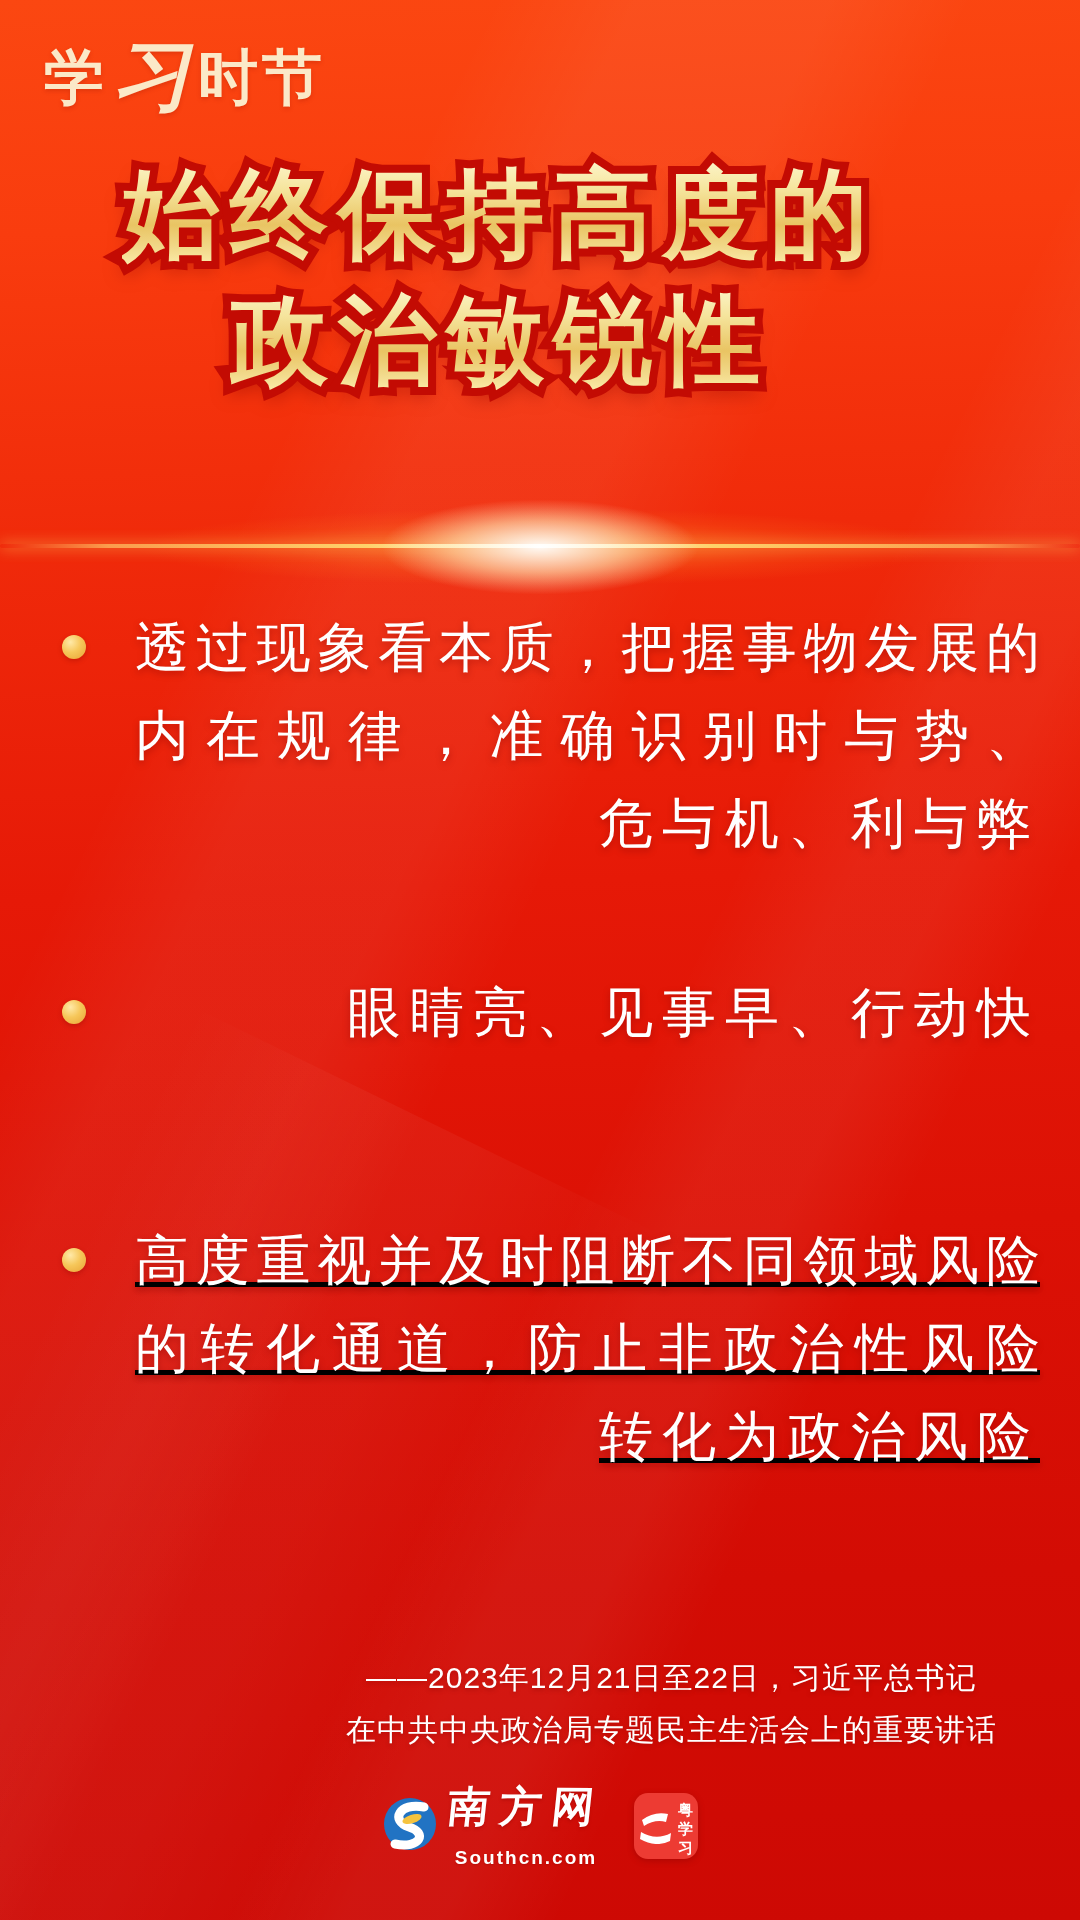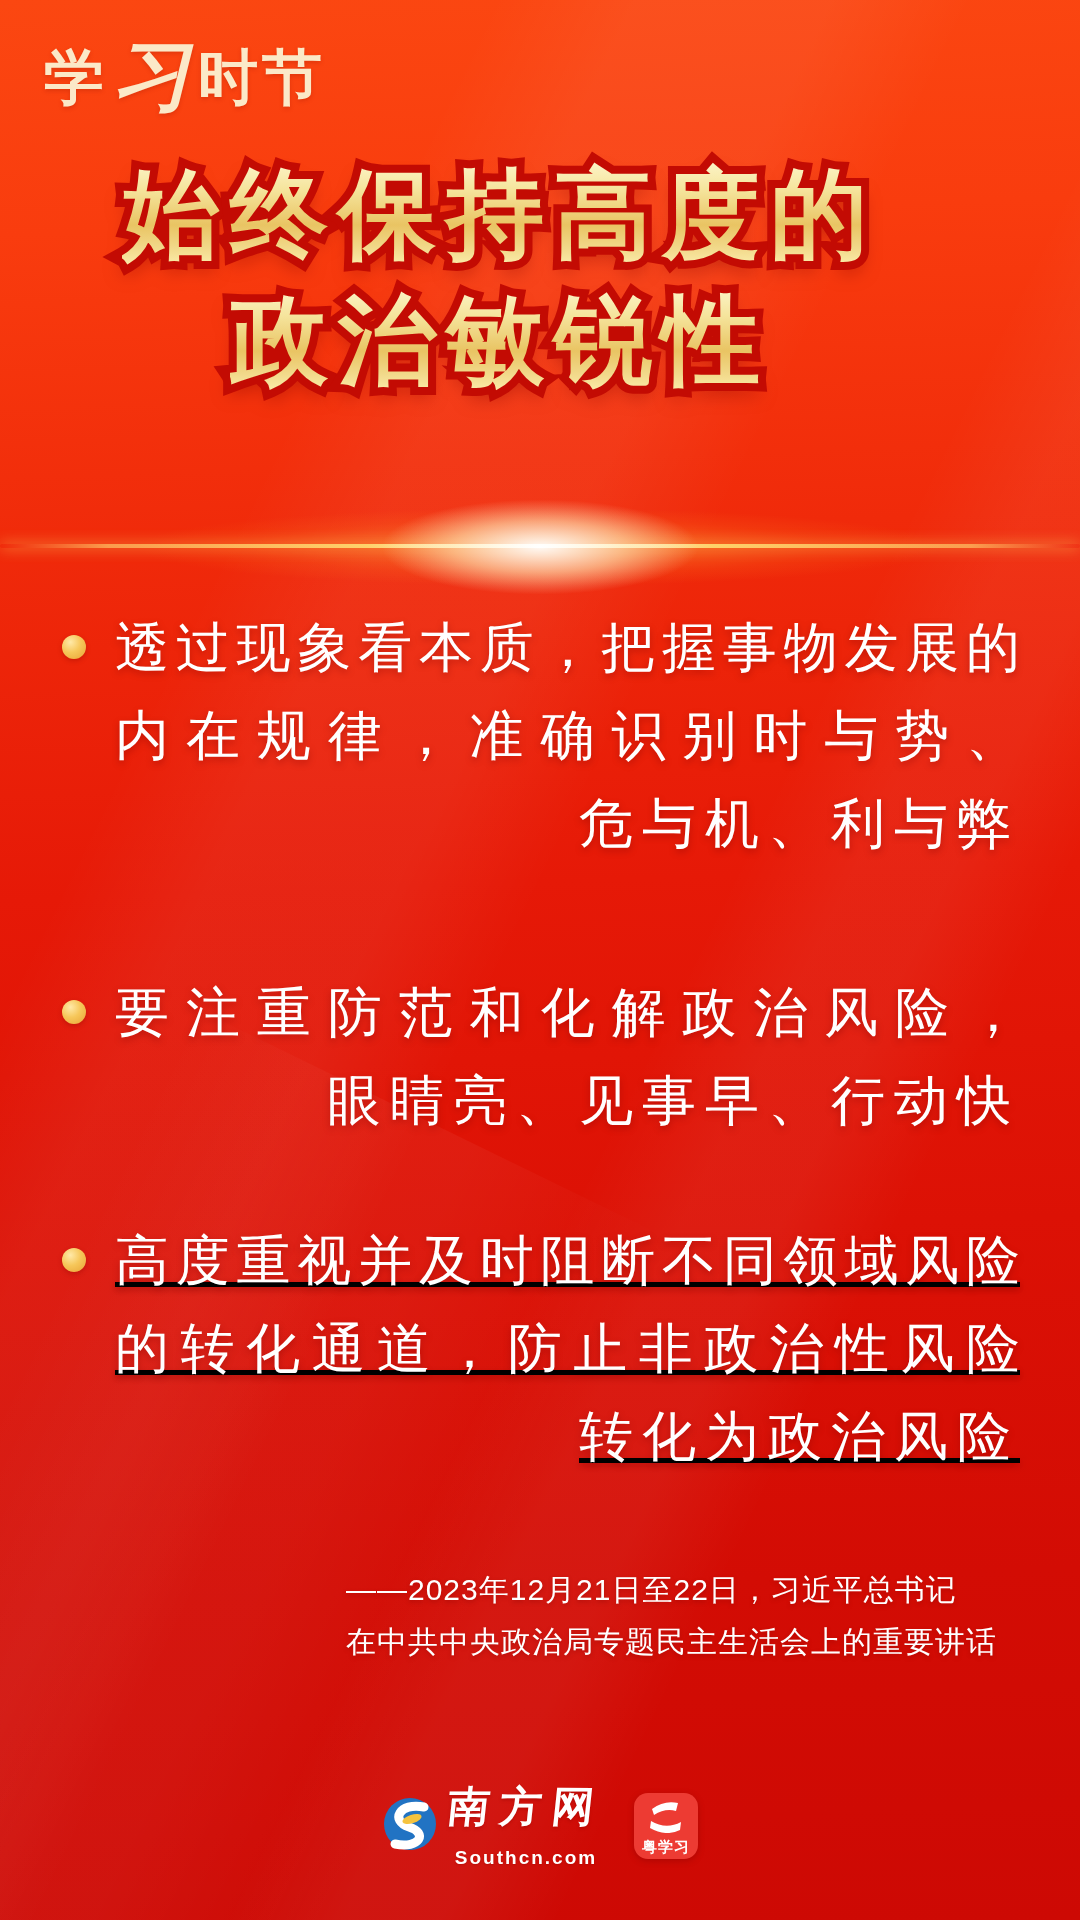--- a/index.html
+++ b/index.html
@@ -63,54 +63,54 @@
     width:320px;height:96px;
     background:radial-gradient(ellipse,rgba(255,255,255,.95) 0%,rgba(255,242,200,.55) 38%,rgba(255,242,200,0) 70%);}
 
   
   .bullet{position:absolute;left:62px;width:958px;}
   .bullet .dot{
     position:absolute;left:0;top:32px;width:24px;height:24px;border-radius:50%;
     background:radial-gradient(circle at 35% 30%,#ffe9a8 0%,#f6c75a 45%,#e8a335 100%);
     box-shadow:0 2px 5px rgba(130,0,0,.3);
   }
-  .bullet .lines{margin-left:53px;width:905px;}
+  .bullet .lines{margin-left:73px;width:905px;}
   .line{
     font-size:54px;line-height:88px;color:#ffffff;font-weight:500;
     letter-spacing:2px;white-space:nowrap;
     text-shadow:0 3px 7px rgba(125,0,0,.4);
   }
   .line.just{white-space:normal;text-align:justify;text-align-last:justify;letter-spacing:0;}
   .line.last{letter-spacing:9px;text-align:right;}
   .b1{top:603px;} .b2{top:968px;} .b3{top:1216px;text-decoration:underline;}
 
   
   .attribution{
-    position:absolute;right:83px;top:1564px;text-align:left;
+    position:absolute;right:83px;top:1652px;text-align:center;
     color:#ffffff;font-size:30px;line-height:52px;letter-spacing:1px;
     text-shadow:0 2px 4px rgba(120,0,0,.35);
   }
 
   
   .footer{
     position:absolute;left:0;top:1788px;width:1080px;height:76px;
     display:flex;justify-content:center;align-items:center;gap:30px;
   }
   .southcn{display:flex;align-items:center;gap:10px;}
   .southcn-txt{display:flex;flex-direction:column;align-items:center;line-height:1;}
   .southcn-name{
     color:#ffffff;font-size:42px;font-weight:bold;letter-spacing:10px;
     transform:skewX(-6deg);text-shadow:0 2px 3px rgba(140,0,0,.35);
   }
   .southcn-domain{color:#ffffff;font-size:19px;font-weight:bold;letter-spacing:2px;margin-top:20px;
     text-shadow:0 1px 2px rgba(140,0,0,.35);}
   .app-badge{
     width:64px;height:66px;border-radius:14px;background:#ed3b33;
     box-shadow:0 2px 6px rgba(120,0,0,.35);
-    display:flex;flex-direction:column;align-items:center;justify-content:flex-start;
+    display:flex;flex-direction:row;align-items:center;justify-content:flex-start;
     padding-top:6px;box-sizing:border-box;
   }
   .app-name{color:#ffffff;font-size:15px;font-weight:bold;letter-spacing:1px;margin-top:1px;}
 </style>
 </head>
 <body>
 
 <div class="poster">
 
   <div class="streak s1"></div>
@@ -145,21 +145,20 @@
     <div class="lines">
       <div class="line just">透过现象看本质，把握事物发展的</div>
       <div class="line just">内在规律，准确识别时与势、</div>
       <div class="line last">危与机、利与弊</div>
     </div>
   </section>
 
   <section class="bullet b2">
     <span class="dot"></span>
     <div class="lines">
-      <div class="line just">要注重防范和化解政治风险，</div>
       <div class="line last">眼睛亮、见事早、行动快</div>
     </div>
   </section>
 
   <section class="bullet b3">
     <span class="dot"></span>
     <div class="lines">
       <div class="line just">高度重视并及时阻断不同领域风险</div>
       <div class="line just">的转化通道，防止非政治性风险</div>
       <div class="line last">转化为政治风险</div>

